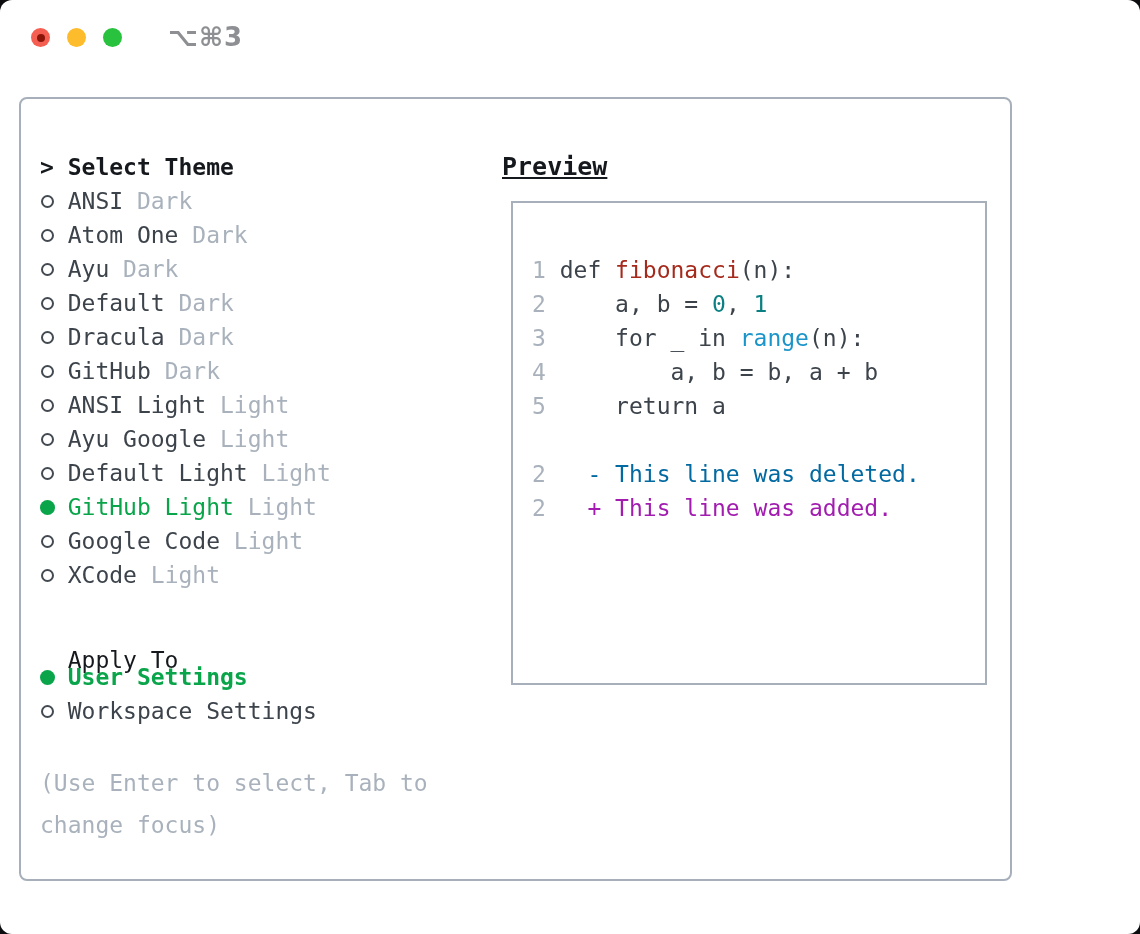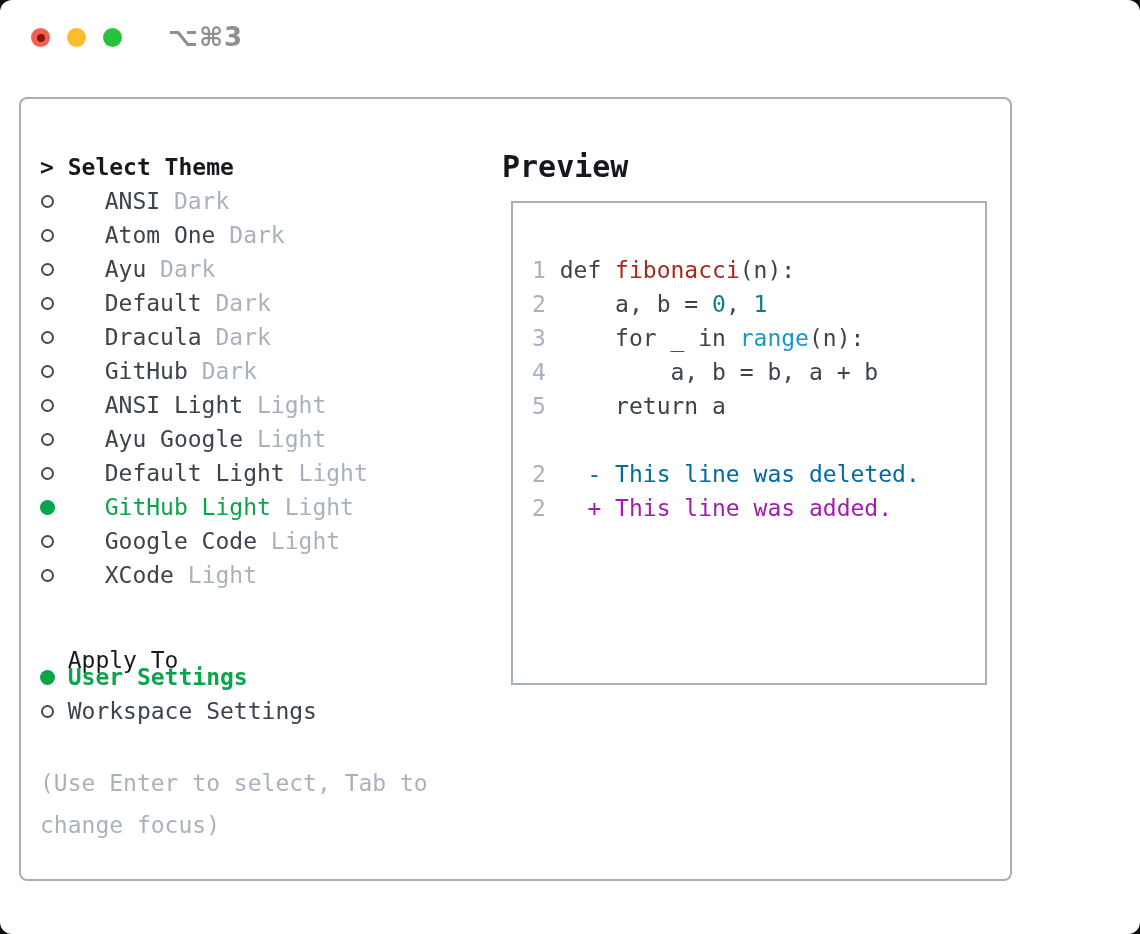--- a/index.html
+++ b/index.html
@@ -28,31 +28,31 @@
   .mono { font-size: 23px; line-height: 34px; color: #3c434b; }
 
   
   .left-col { position: absolute; left: 19px; top: 51px; }
   .row { display: flex; align-items: center; height: 34px; white-space: pre; }
   .marker { display: inline-flex; width: 2ch; align-items: center; justify-content: flex-start; }
   .prompt { font-weight: bold; color: #15181c; }
   .ring { width: 13px; height: 13px; border-radius: 50%; border: 2px solid #434a52; margin-left: 1px; }
   .ring.filled { border: none; width: 15px; height: 15px; background: var(--sel-green); margin-left: 0; }
   .hdr { font-weight: bold; color: #15181c; }
-  .t-name { color: #3c434b; margin-left: 37px; }
+  .t-name { color: #3c434b; }
   .t-variant { color: #a9b2bc; margin-left: 1ch; }
   .row.selected .t-name { color: var(--sel-green); }
   .apply-hdr { color: #15181c; margin-top: 33px; }
   .row.selected .opt-label { color: var(--sel-green); font-weight: bold; }
   .spacer { height: 34px; }
   .hint { width: 28ch; color: #a9b2bc; font-size: 23px; line-height: 42px; }
 
   
   .preview-title { position: absolute; left: 481px; top: 51px; height: 34px; line-height: 34px;
-                   font-weight: bold; color: #15181c; font-size: 30px; }
+                   font-weight: bold; color: #15181c; font-size: 25px; text-decoration: underline; }
   .preview-box { position: absolute; left: 490px; top: 102px; width: 476px; height: 484px;
                  border: 2px solid #a6afba; background: #fff; }
   .codepre { padding: 50px 0 0 19px; font-size: 23px; line-height: 34px; }
   .cl { white-space: pre; height: 34px; }
   .ln { color: #a9b2bc; }
   .code { color: #3c434b; }
   .fn { color: #a52a1c; }
   .num { color: #0c7f82; }
   .builtin { color: #1b95c9; }
   .ctx { color: #8d959d; }

